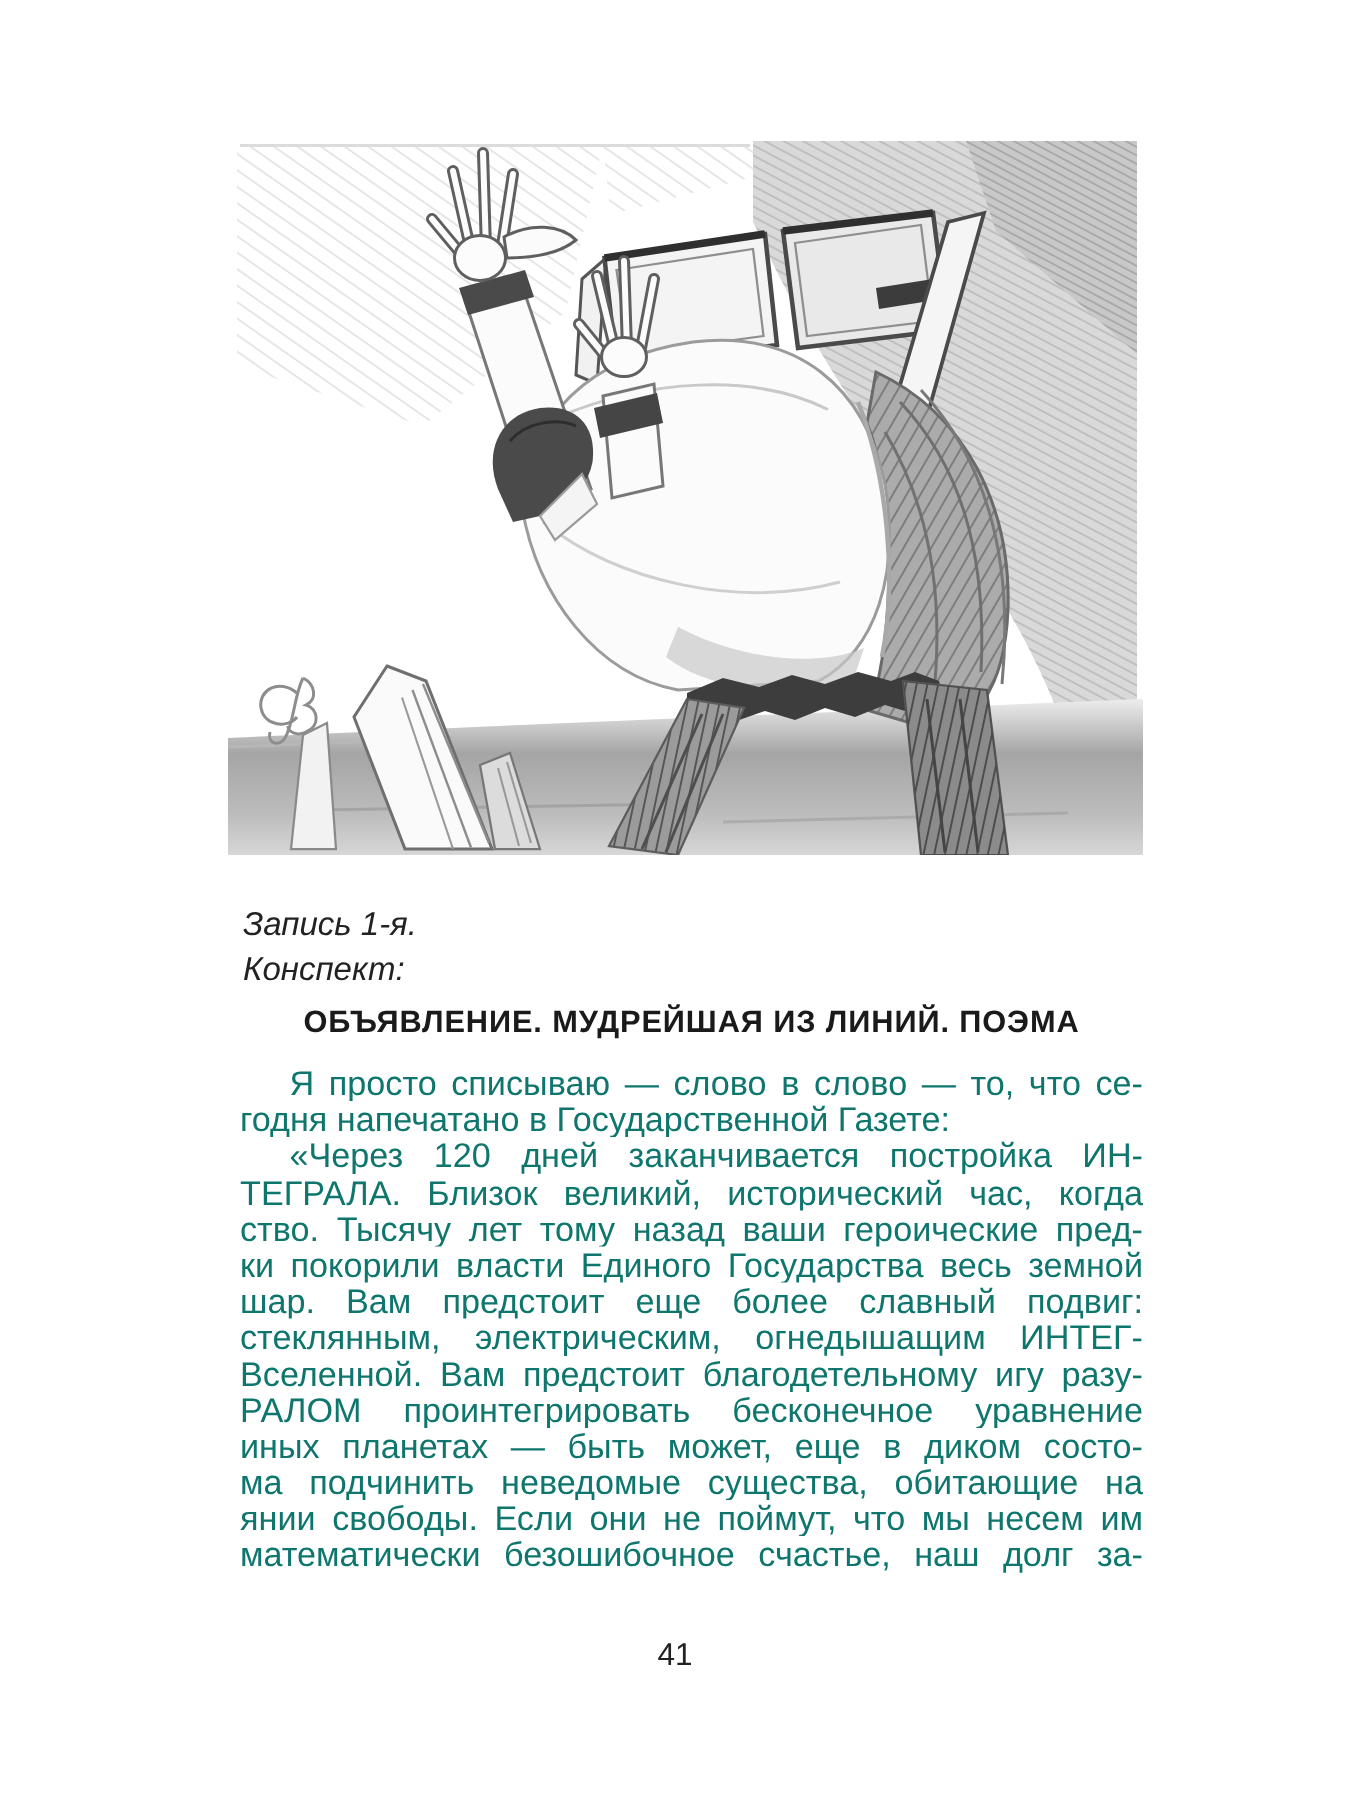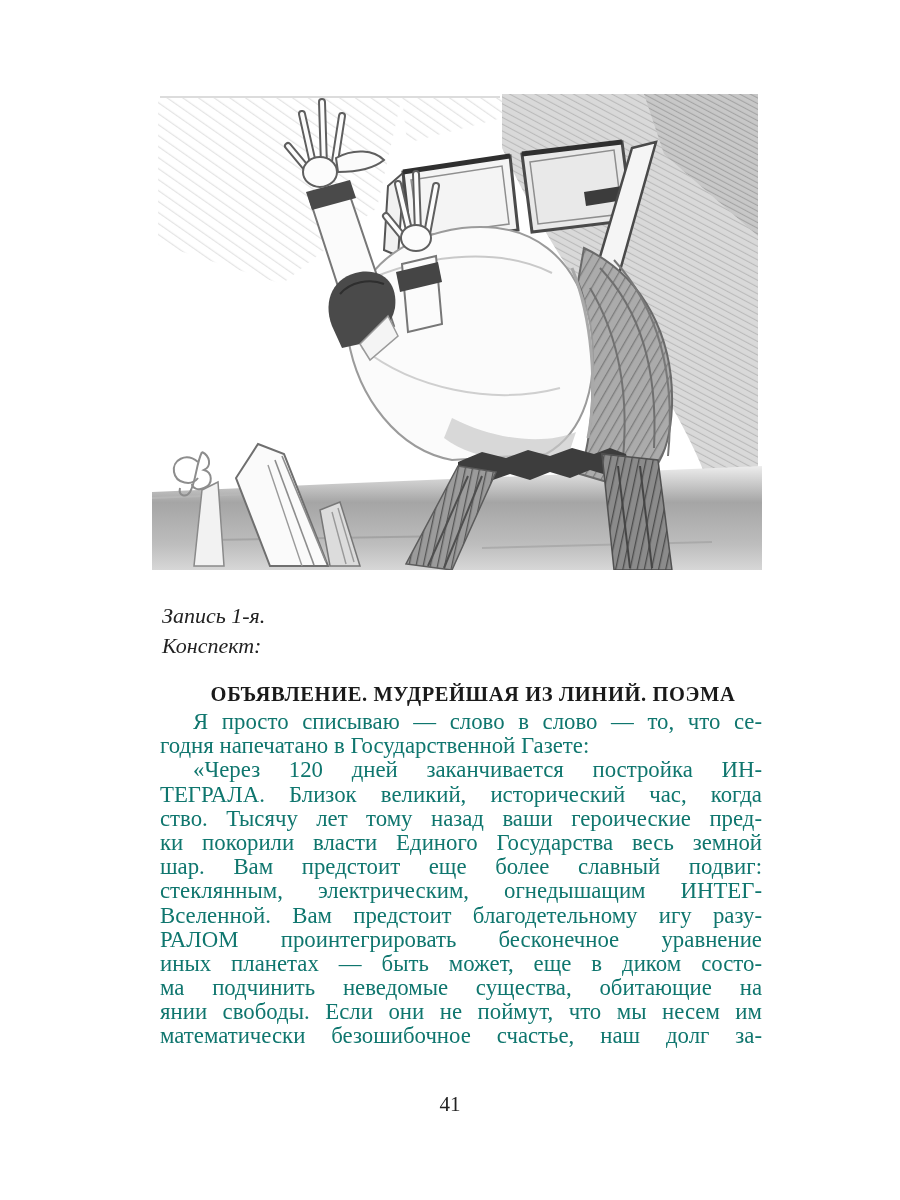--- a/index.html
+++ b/index.html
@@ -1,21 +1,21 @@
 <!DOCTYPE html>
 <html lang="ru"><head>
 <meta charset="utf-8">
 <style>
   html,body{margin:0;padding:0;background:#ffffff;}
   .page{position:relative;width:826px;height:1200px;background:#ffffff;overflow:hidden;
-        font-family:Liberation Serif, serif;color:#1c1c1c;}
+        font-family:Liberation Sans, sans-serif;color:#1c1c1c;}
   .illustration{position:absolute;left:152px;top:88px;width:610px;height:482px;margin:0;}
   .illustration svg{display:block;}
   .record{position:absolute;left:162px;top:601px;font-style:italic;font-size:22px;line-height:30px;color:#222;}
-  .chapter{position:absolute;left:160px;top:669px;width:602px;margin:12px;text-align:center;
+  .chapter{position:absolute;left:160px;top:669px;width:602px;margin:0;text-align:center;
            font-size:20.5px;font-weight:bold;letter-spacing:0.6px;line-height:26px;color:#1a1a1a;}
   .bodytext{position:absolute;left:160px;top:710px;width:602px;font-size:22.8px;color:#0f766e;}
   .bl{height:24.2px;line-height:24.2px;overflow:hidden;text-align:justify;text-align-last:justify;}
   .bl.para-end{text-align-last:left;}
   .bl.indent{text-indent:33px;}
   .pagenum{position:absolute;left:0;top:1092px;width:900px;text-align:center;font-size:21px;color:#222;}
 </style>
 </head>
 <body>
 

